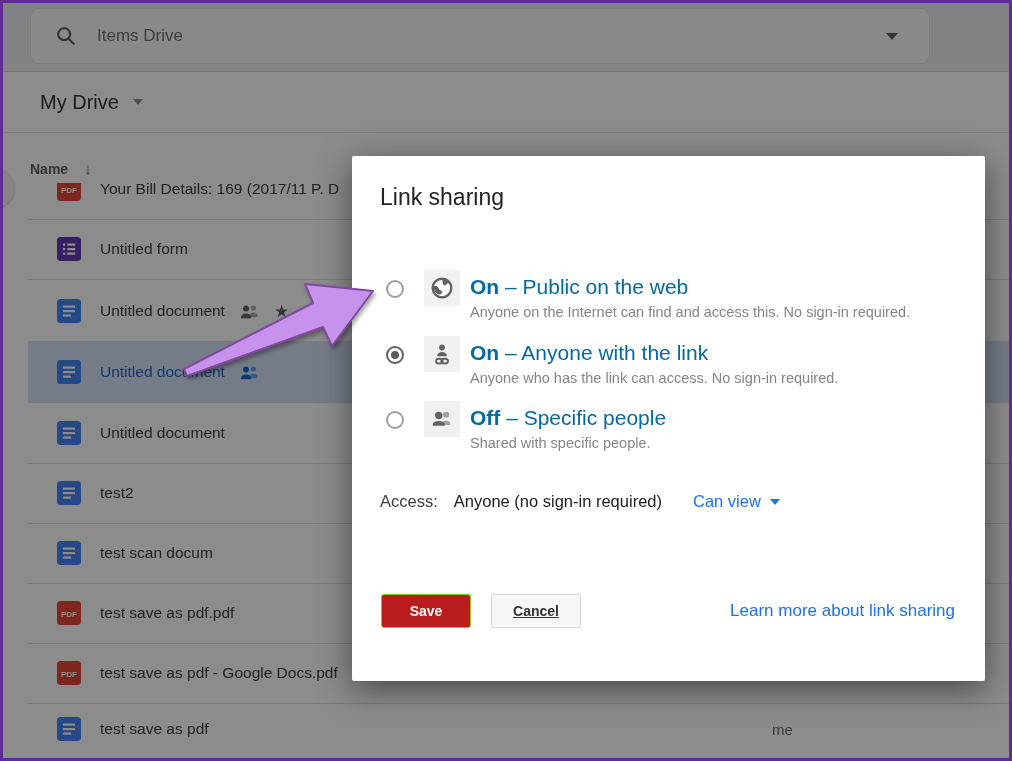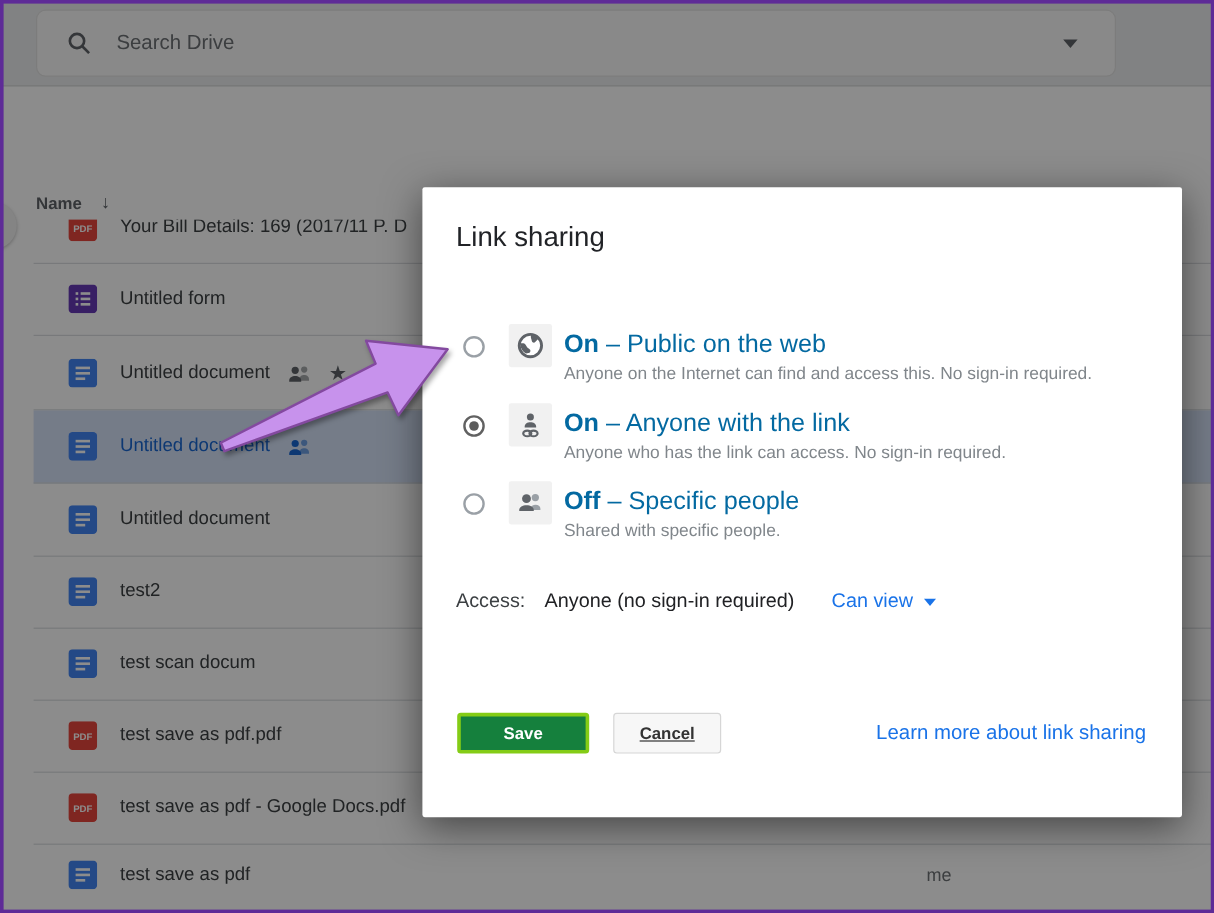--- a/index.html
+++ b/index.html
@@ -58,46 +58,52 @@
   .access .lab{ color:#3c4043; }
   .access .val{ margin-left:16px; }
   .access .dd{ margin-left:31px; color:#1a73e8; cursor:pointer; display:flex; align-items:center; }
   .access .dd .caret{ width:0;height:0; margin-left:9px; border-left:5px solid transparent; border-right:5px solid transparent; border-top:6px solid #1a73e8; }
 
   .note{ position:absolute; left:28px; top:376px; font-size:14.5px; color:#80868b; }
   .note a, .link{ color:#1a73e8; text-decoration:none; cursor:pointer; }
 
   .dlg-footer{ position:absolute; left:29px; right:30px; top:438px; display:flex; align-items:center; }
   .btn{ height:34px; border-radius:3px; font-size:14px; font-weight:bold; display:flex; align-items:center; justify-content:center; cursor:pointer; }
-  .btn-save{ width:110px; background:#15803d; color:#fff; border:3px solid #84cc16; }
+  .btn-save{ width:90px; background:#b91c1c; color:#fff; border:1px solid #84cc16; }
   .btn-cancel{ width:90px; margin-left:20px; background:#f7f7f7; color:#333; border:1px solid #d6d6d6;text-decoration:underline; }
   .spacer{ flex:1; }
   .footer-link{ font-size:17px; }
 
   
   .arrow{ position:absolute; left:0; top:0; z-index:20; pointer-events:none; filter:drop-shadow(2px 3px 2px rgba(0,0,0,.35)); }
 </style>
 </head>
 <body>
 
 <div class="stage">
 
   <div class="topbar">
     <div class="searchbox">
       <svg class="mag" width="22" height="22" viewBox="0 0 24 24">
           <g fill="none" stroke="#5f6368" stroke-width="2.4">
             <circle cx="10" cy="10" r="6.5"></circle>
             <line x1="15" y1="15" x2="21" y2="21"></line>
           </g>
         </svg>
-      <span class="ph">Search Drive</span>
+      <span class="ph">Items Drive</span>
       <span class="caret"></span>
     </div>
   </div>
 
+  <div class="crumbbar">
+    <div class="crumb">
+      <span>My Drive</span>
+      <span class="caret"></span>
+    </div>
+  </div>
 
   <div class="edge-circle"></div>
 
   <div class="listhead">
     <div class="inner">
       <span>Name</span>
       <span class="sort">↓</span>
     </div>
   </div>
 

